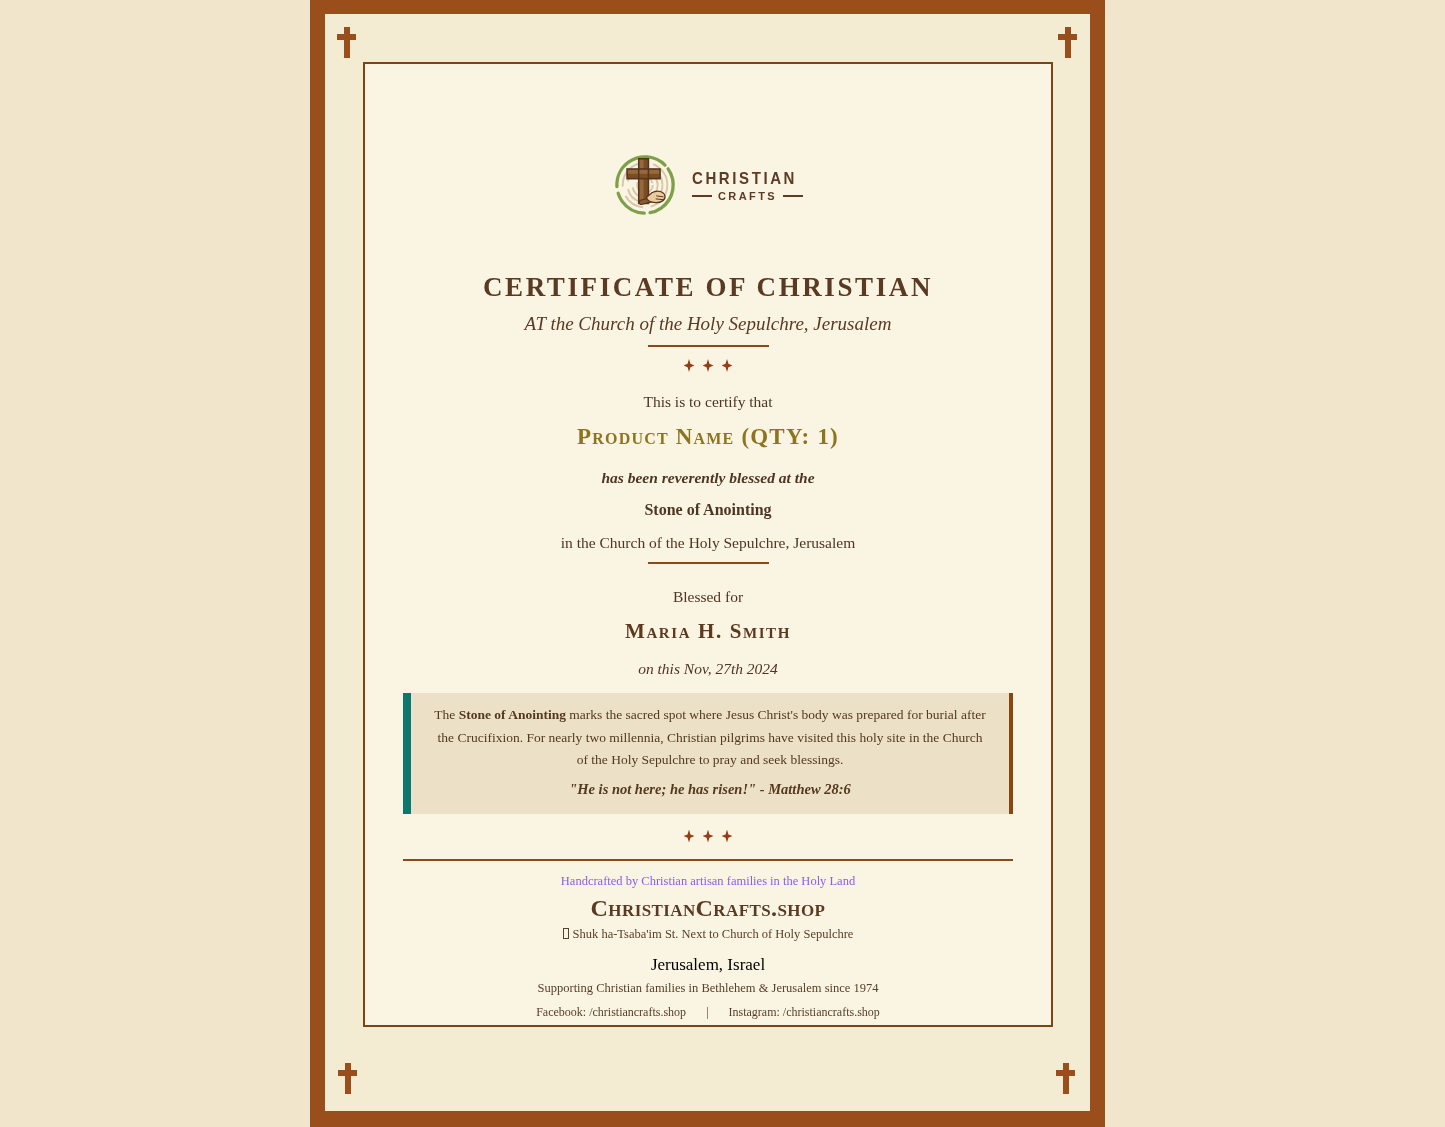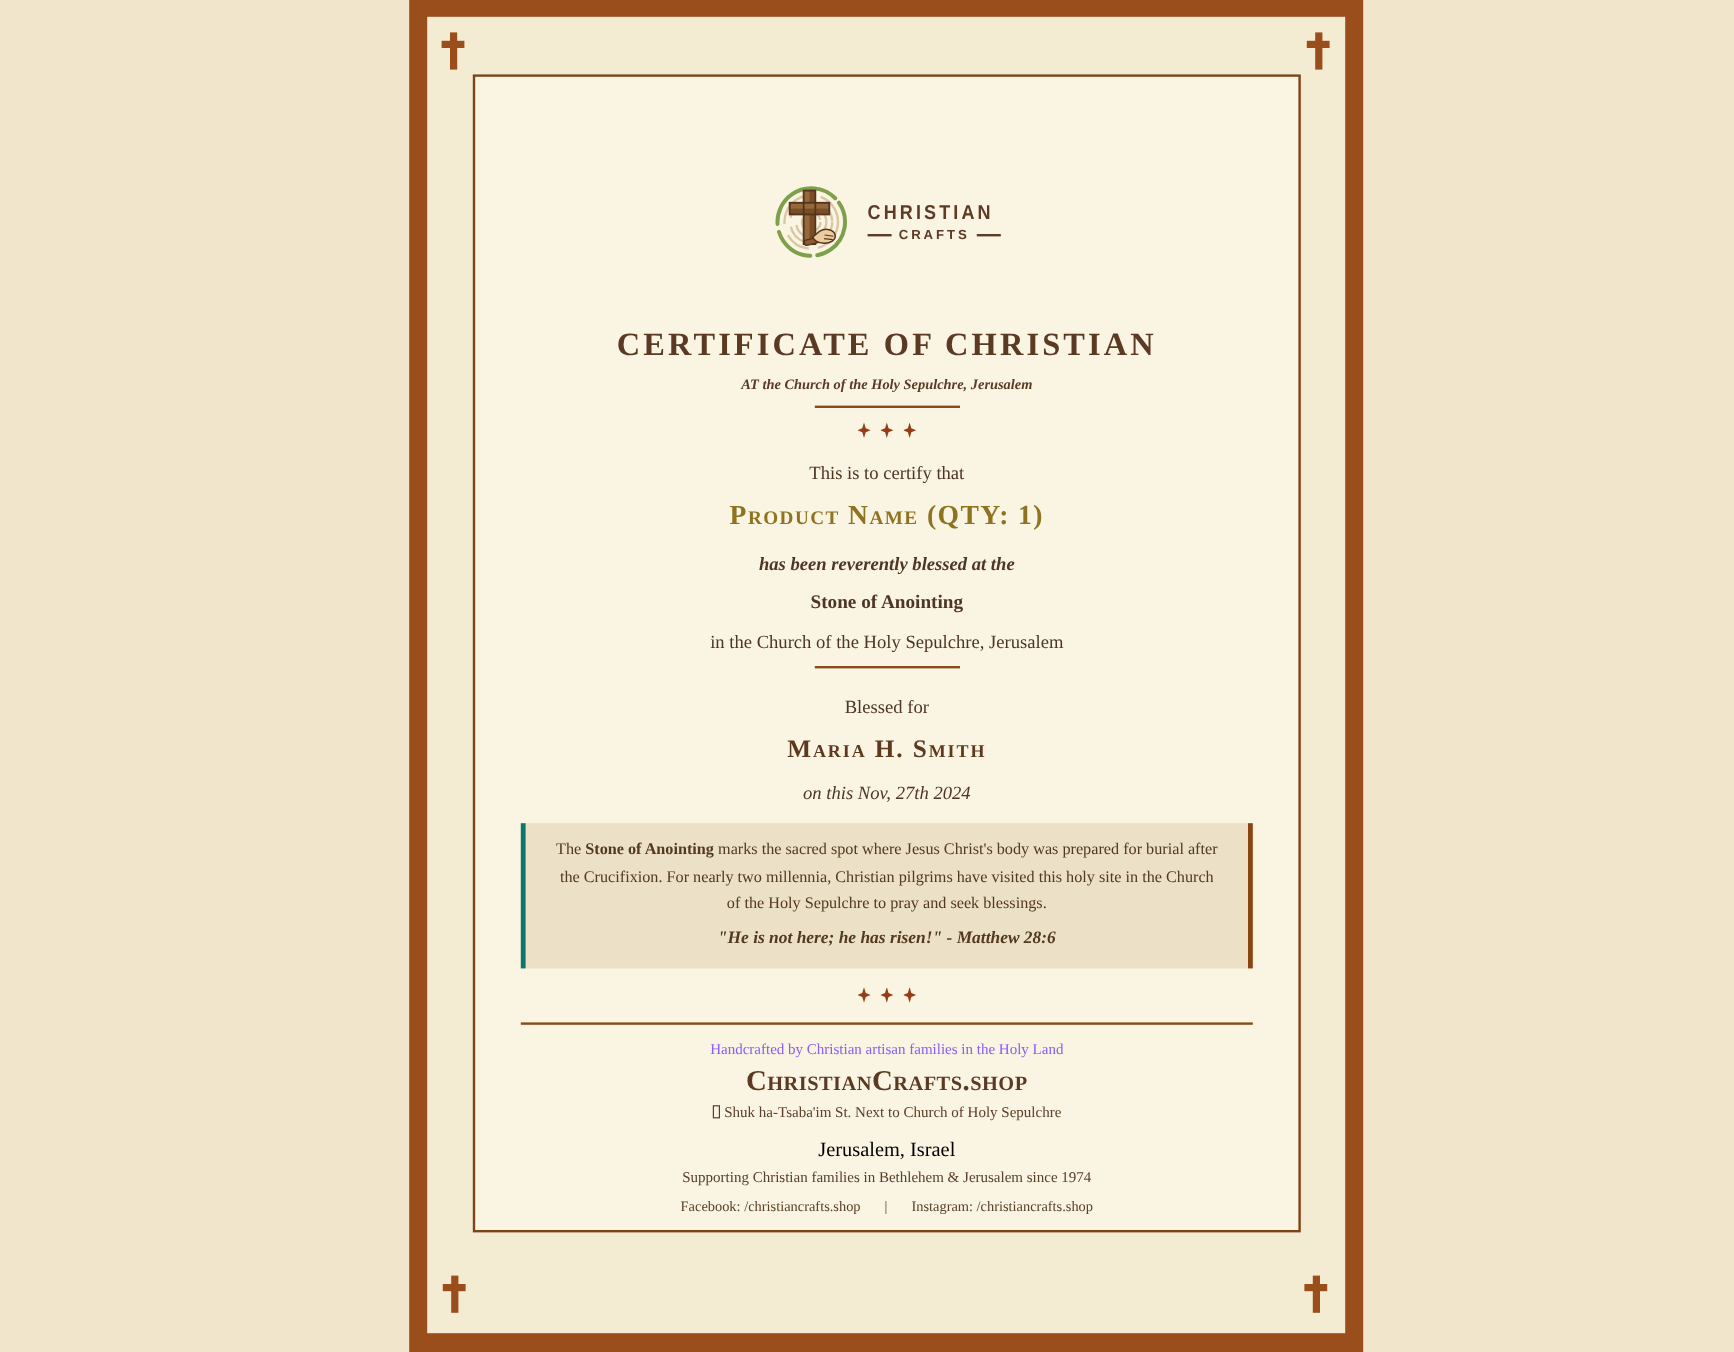--- a/index.html
+++ b/index.html
@@ -5,21 +5,21 @@
   * { margin: 0; padding: 0; box-sizing: border-box; }
   html, body { width: 1445px; height: 1127px; overflow: hidden; }
   body {
     font-family: "Liberation Serif", serif;
     background: #f1e5cb;
     position: relative;
     color: #4e3623;
   }
   .frame {
     position: absolute;
-    left: 341px; top: 0;
+    left: 310px; top: 0;
     width: 795px; height: 1127px;
     background: #9a4e1b;
   }
   .mat {
     position: absolute;
     left: 15px; right: 15px; top: 14px; bottom: 16px;
     background: #f4ebd3;
   }
   
   .corner-cross { position: absolute; width: 19px; height: 31px; }
@@ -45,21 +45,21 @@
   .brand-top { font-size: 15px; font-weight: 700; letter-spacing: 2.6px; transform: scaleY(1.12); }
   .brand-bottom { margin-top: 4px; font-size: 11px; font-weight: 700; letter-spacing: 2.4px; display: flex; align-items: center; gap: 6px; }
   .dash { display: inline-block; width: 20px; height: 2px; background: #5d3b25; }
 
   .title {
     margin-top: 54px;
     font-size: 27px; font-weight: 700;
     letter-spacing: 2.6px;
     color: #5b3a23;
   }
-  .subtitle { margin-top: 10px; font-size: 12px; font-style: italic; color: #5b3a23; font-weight: bold; }
+  .subtitle { margin-top: 10px; font-size: 19px; font-style: italic; color: #5b3a23; }
 
   .divider { border: 0; border-top: 2px solid #8b4a1a; }
   .divider.small { width: 121px; margin: 10px auto 0; }
   .divider.wide { margin: 16px 38px 0; }
 
   .diamonds { margin-top: 12px; display: flex; justify-content: center; gap: 8px; height: 13px; }
   .diamonds i {
     display: block; width: 11px; height: 13px; background: #943d16;
     clip-path: polygon(50% 0, 63% 37%, 100% 50%, 63% 63%, 50% 100%, 37% 63%, 0 50%, 37% 37%);
   }
@@ -81,21 +81,21 @@
     font-size: 21px; font-weight: 700;
     font-variant: small-caps;
     letter-spacing: 1.6px;
     color: #5d3a1e;
   }
   .blessing-date { margin-top: 16px; font-size: 15.5px; font-style: italic; }
 
   .info-box {
     margin: 15px 38px 0;
     background: #ece0c6;
-    border-left: 4px solid #0f766e;
+    border-left: 8px solid #0f766e;
     border-right: 4px solid #8b4513;
     padding: 11px 22px 16px;
   }
   .info-paragraph { font-size: 13.5px; line-height: 1.67; color: #53391f; }
   .info-paragraph b { font-weight: 700; }
   .scripture-quote { margin-top: 9px; font-size: 14.5px; font-weight: 700; font-style: italic; color: #53391f; }
 
   .handcrafted-line { margin-top: 13px; font-size: 12.5px; color: #8b5cf6; }
   .brand-wordmark {
     margin-top: 6px;

